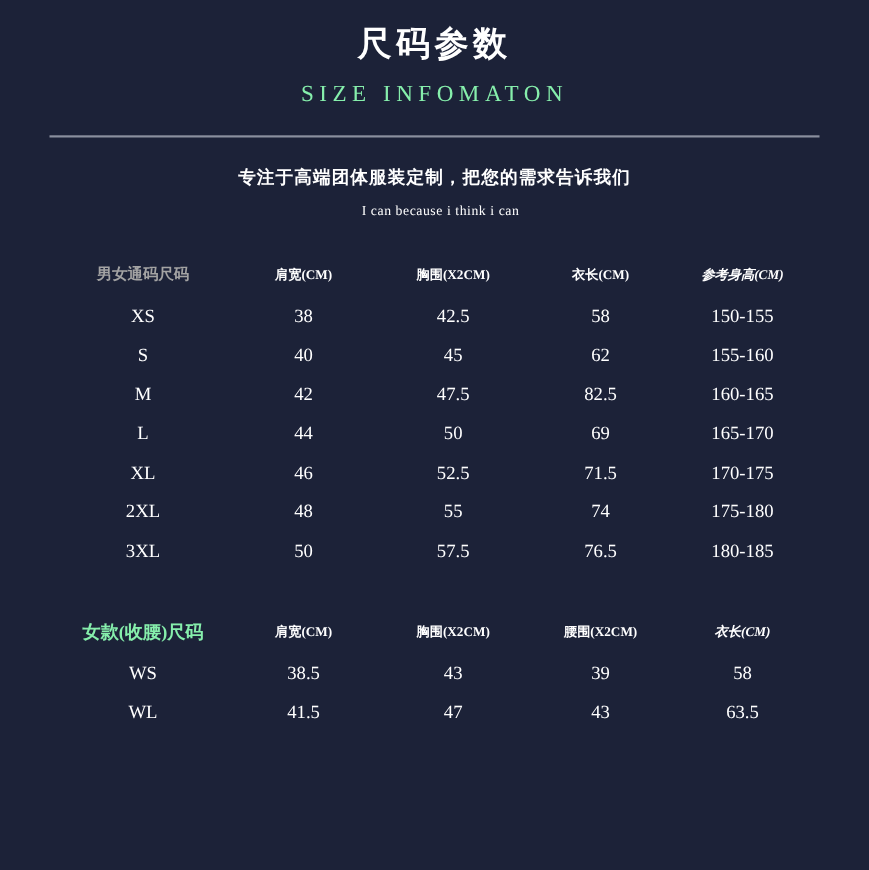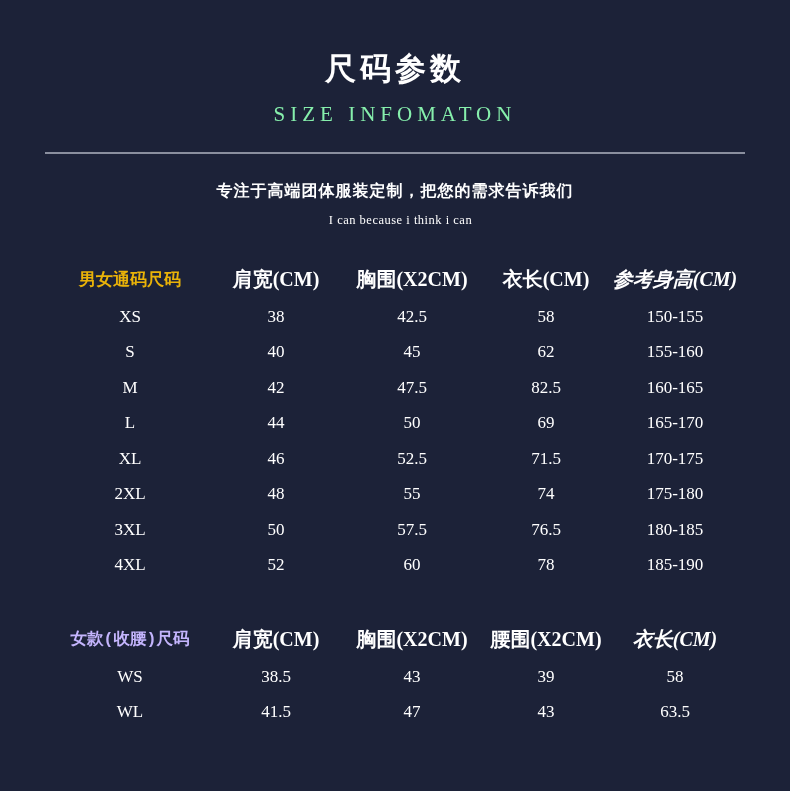--- a/index.html
+++ b/index.html
@@ -16,21 +16,20 @@
   }
   .page {
     position: relative;
     width: 790px;
     height: 791px;
     box-sizing: border-box;
   }
   .header {
     text-align: center;
     padding-top: 20px;
-    margin-top: 29px;
   }
   .title-cn {
     font-family: "Liberation Serif", serif;
     font-size: 31px;
     letter-spacing: 4px;
     color: #ffffff;
     font-weight: 700;
     line-height: 40px;
   }
   .title-en {
@@ -80,32 +79,31 @@
     text-align: center;
     font-size: 17px;
     color: #ffffff;
     font-family: "Liberation Serif", serif;
     font-weight: normal;
     padding: 0;
     height: 35.5px;
     vertical-align: middle;
   }
   th {
-    font-size: 20px;
+    font-size: 12px;
     font-weight: 700;
     height: 40px;
   }
   th.head-label-blue {
-    color: #eab308;
-    font-size: 17px;
+    color: #a3a3a3;
+    font-size: 14px;
   }
   th.head-label-red {
-    color: #c4b5fd;
+    color: #86efac;
     font-size: 16.5px;
-    font-family: Liberation Mono, monospace;
   }
   .col-size { width: 160px; }
   .col-a { width: 132px; }
   .col-b { width: 140px; }
   .col-c { width: 128px; }
   .col-d { width: 130px; font-style: italic; }
 </style>
 </head>
 <body>
 
@@ -174,27 +172,20 @@
         <td>74</td>
         <td>175-180</td>
       </tr>
       <tr>
         <td>3XL</td>
         <td>50</td>
         <td>57.5</td>
         <td>76.5</td>
         <td>180-185</td>
       </tr>
-      <tr>
-        <td>4XL</td>
-        <td>52</td>
-        <td>60</td>
-        <td>78</td>
-        <td>185-190</td>
-      </tr>
     </tbody>
   </table>
 
   <table class="table-2">
     <thead>
       <tr>
         <th class="col-size head-label-red">女款(收腰)尺码</th>
         <th class="col-a">肩宽(CM)</th>
         <th class="col-b">胸围(X2CM)</th>
         <th class="col-c">腰围(X2CM)</th>

